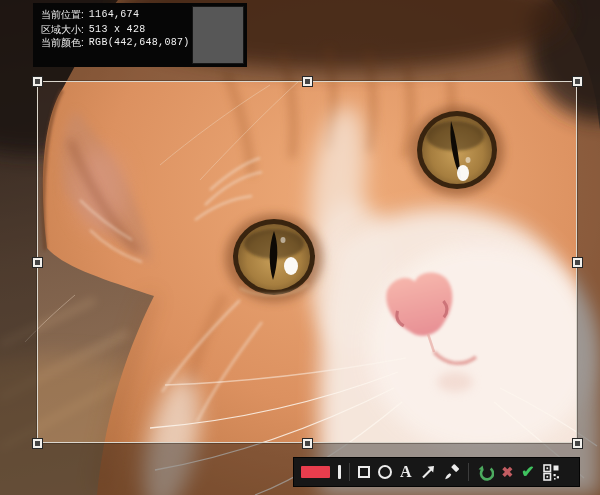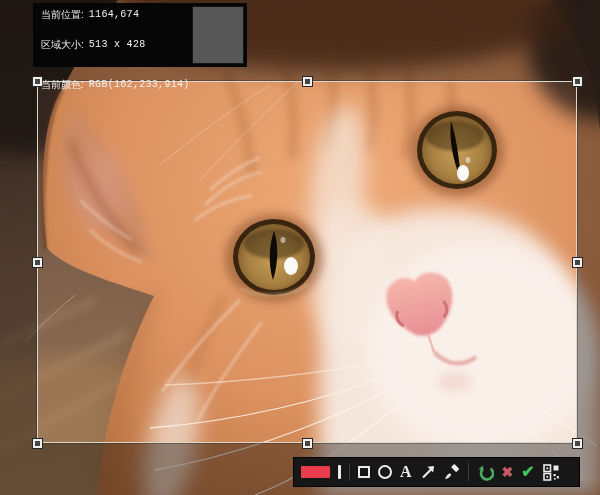--- a/index.html
+++ b/index.html
@@ -25,22 +25,22 @@
   .h-w{left:32px;top:257px;} .h-e{left:572px;top:257px;}
   .h-sw{left:32px;top:438px;} .h-s{left:302px;top:438px;} .h-se{left:572px;top:438px;}
 
   
   .info-panel{position:absolute;left:33px;top:3px;width:214px;height:64px;
               background:#060606;display:flex;box-sizing:border-box;}
   .info-text{flex:1;padding:6px 2px 4px 8px;}
   .info-row{display:flex;white-space:nowrap;font-size:10px;line-height:12px;color:#f1f1f1;}
   .info-row .lbl{margin-right:5px;}
   .info-row .val{font-family:Liberation Mono, monospace;letter-spacing:.3px;}
-  .row-size{margin-top:18px;}
-  .row-color{margin-top:28px;}
+  .row-size{margin-top:3px;}
+  .row-color{margin-top:1px;}
   .color-preview{width:62px;height:58px;margin:3px 3px 3px 0;border:1px solid #161616;box-sizing:border-box;}
 
   
   .toolbar{position:absolute;left:293px;top:457px;width:287px;height:30px;
            background:#171717;border:1px solid #040404;box-sizing:border-box;
            display:flex;align-items:center;gap:8px;padding:0 7px;}
   .tb{display:flex;align-items:center;justify-content:center;flex:0 0 auto;cursor:pointer;}
   .swatch{width:29px;height:12px;border-radius:1px;}
   .thick-bar{width:3px;height:14px;background:#ececec;border-radius:1px;}
   .divider{width:1px;height:18px;background:#3c3c3c;}
@@ -207,21 +207,21 @@
       <div class="info-row">
         <span class="lbl">当前位置:</span>
         <span class="val">1164,674</span>
       </div>
       <div class="info-row row-size">
         <span class="lbl">区域大小:</span>
         <span class="val">513 x 428</span>
       </div>
       <div class="info-row row-color">
         <span class="lbl">当前颜色:</span>
-        <span class="val">RGB(162,233,914)</span>
+        <span class="val">RGB(442,648,087)</span>
       </div>
     </div>
     <div class="color-preview" style="background: rgb(87, 87, 87);"></div>
   </div>
 
   <div class="toolbar">
     <div class="tb swatch" style="background: rgb(232, 61, 77);"></div>
     <div class="tb">
       <div class="thick-bar"></div>
     </div>

